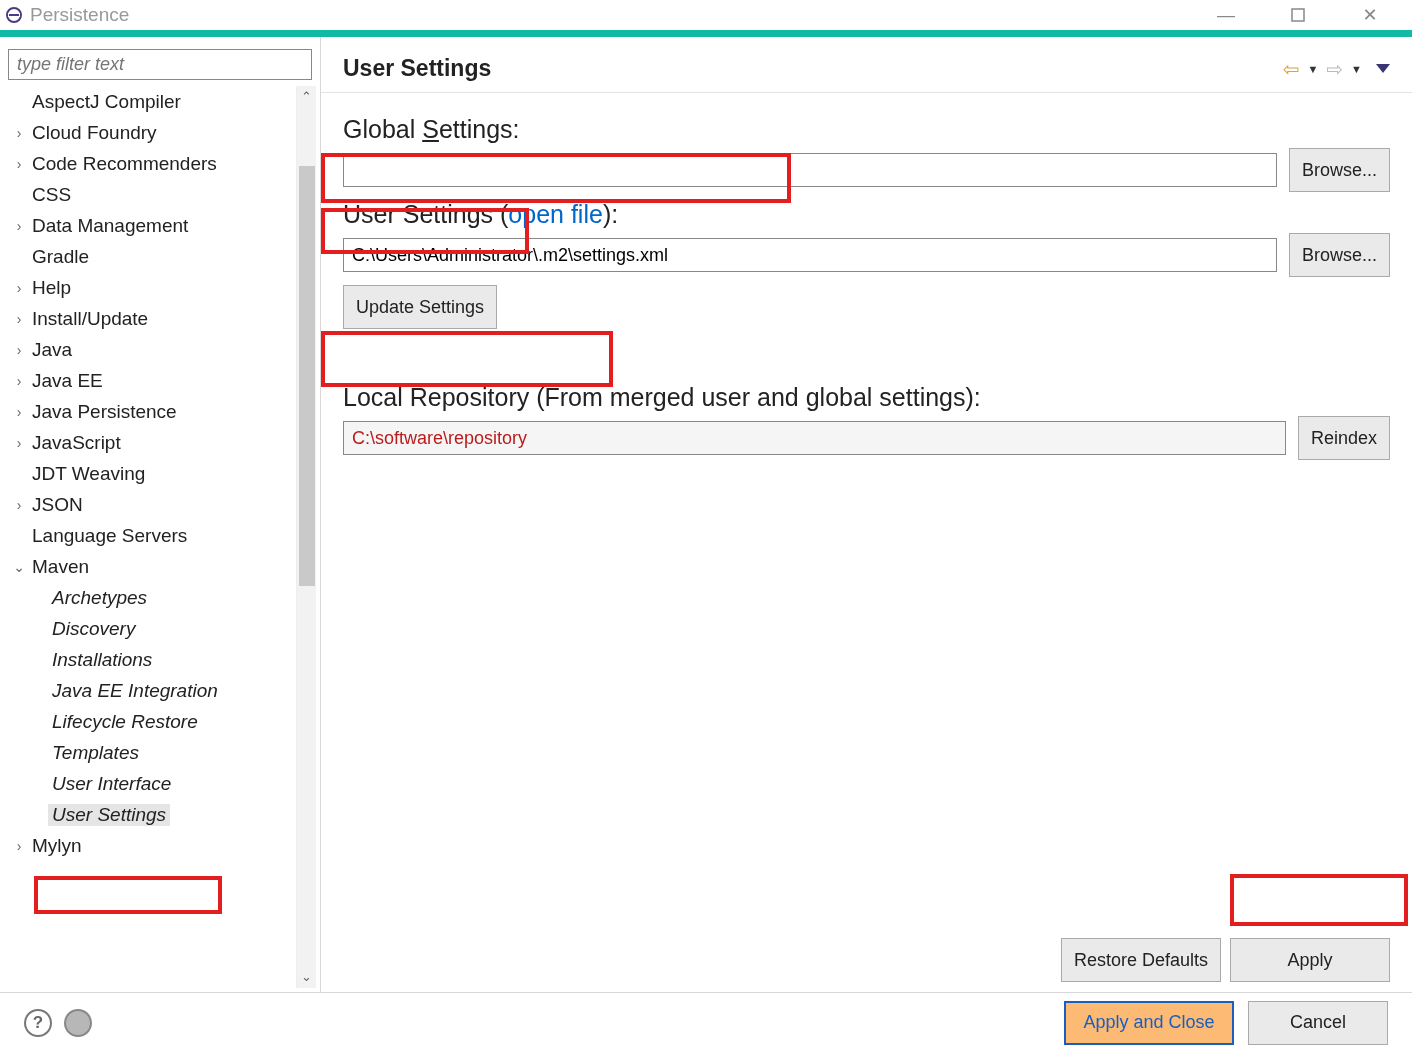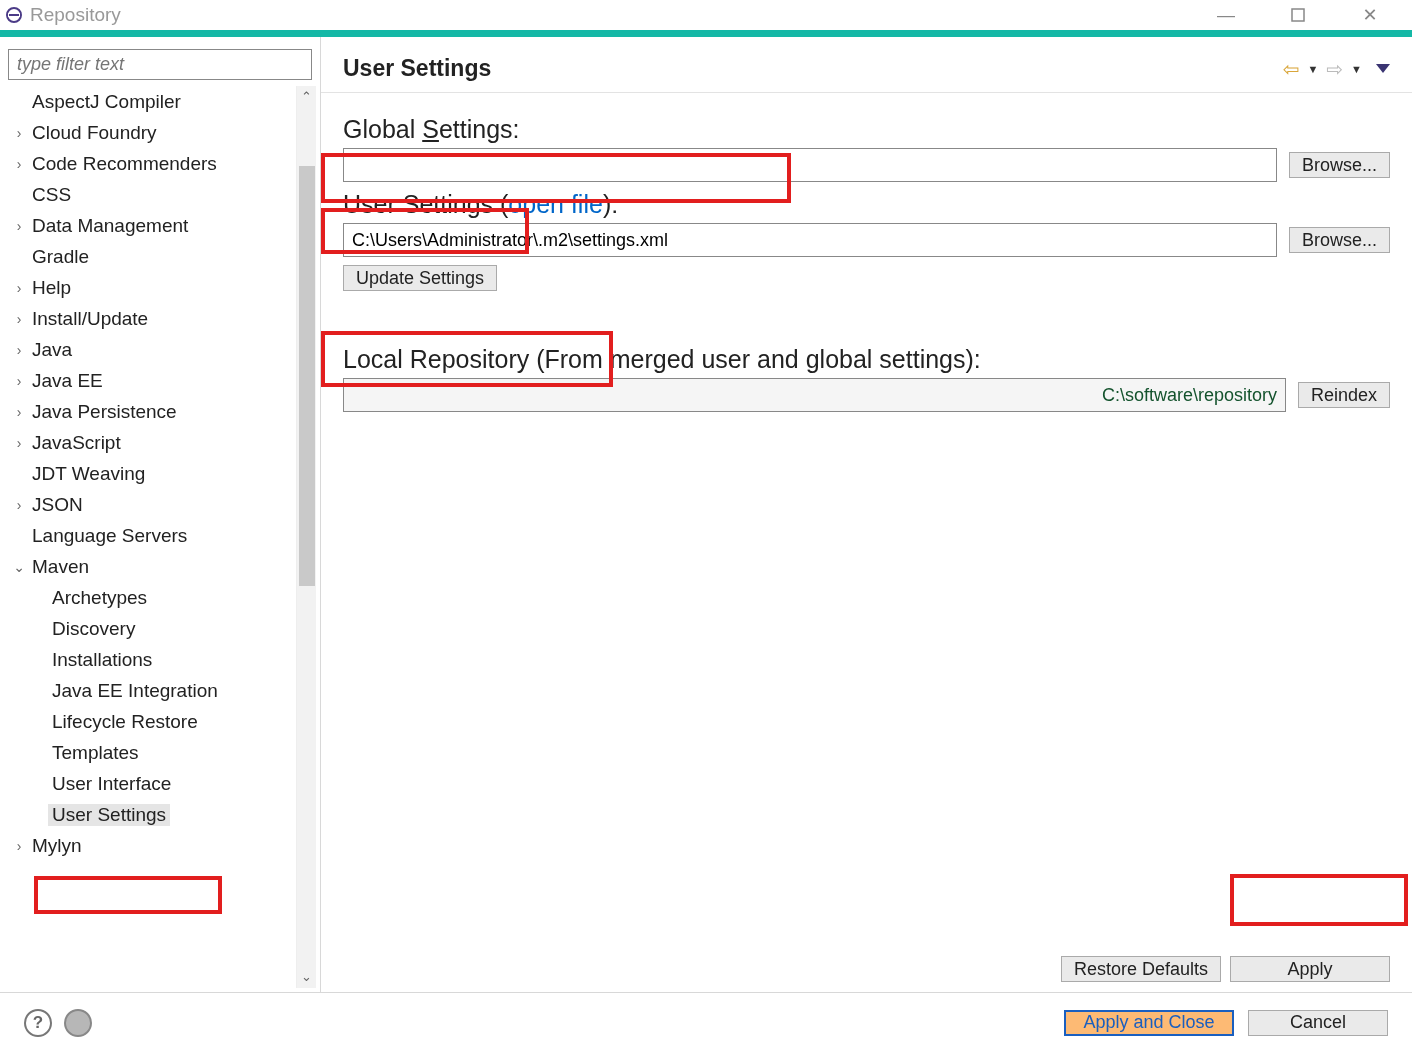--- a/index.html
+++ b/index.html
@@ -89,21 +89,21 @@
       white-space: nowrap;
     }
     .tree-arrow {
       width: 18px;
       text-align: center;
       color: #666;
       font-size: 14px;
     }
     .tree-arrow.empty { visibility: hidden; }
     .tree-item.level-0 { padding-left: 2px; }
-    .tree-item.level-1 { padding-left: 22px; }
+    .tree-item.level-1 { padding-left: 22px; font-style: italic; }
     .tree-item .label { padding: 0 4px; }
     .tree-item.selected .label {
       background: #e5e5e5;
     }
     .red-box { position: absolute; border: 4px solid #e21e1e; pointer-events: none; }
 
     .tree-scroll {
       width: 20px;
       background: #f2f2f2;
       position: relative;
@@ -181,25 +181,24 @@
     .text-input {
       flex: 1;
       height: 34px;
       border: 1px solid #888;
       padding: 4px 8px;
       font-size: 18px;
       background: #fff;
     }
     .text-input.readonly {
       background: #f5f5f5;
-      color: #14532d;
-      text-align: right;
+      color: #b91c1c;
     }
     .btn {
-      height: 26px;
+      height: 44px;
       padding: 0 12px;
       border: 1px solid #aaa;
       background: #eaeaea;
       font-size: 18px;
       color: #222;
       cursor: pointer;
     }
     .btn.wide { min-width: 100px; }
 
     .section-gap { height: 46px; }
@@ -253,21 +252,21 @@
 <body>
 
 <div class="titlebar">
   <span class="titlebar-icon">
     <svg width="18" height="18" viewBox="0 0 18 18">
         <circle cx="9" cy="9" r="7" fill="none" stroke="#4b3b87" stroke-width="2"></circle>
         <rect x="3" y="7" width="12" height="4" fill="#fff"></rect>
         <rect x="4" y="8" width="10" height="2" fill="#4b3b87"></rect>
       </svg>
   </span>
-  <span class="titlebar-text">Repository</span>
+  <span class="titlebar-text">Persistence</span>
   <div class="win-controls">
     <div class="win-btn">—</div>
     <div class="win-btn">
         <svg width="14" height="14">
           <rect x="1" y="1" width="12" height="12" fill="none" stroke="#888" stroke-width="1.5"></rect>
         </svg>
       </div>
     <div class="win-btn">✕</div>
   </div>
 </div>

